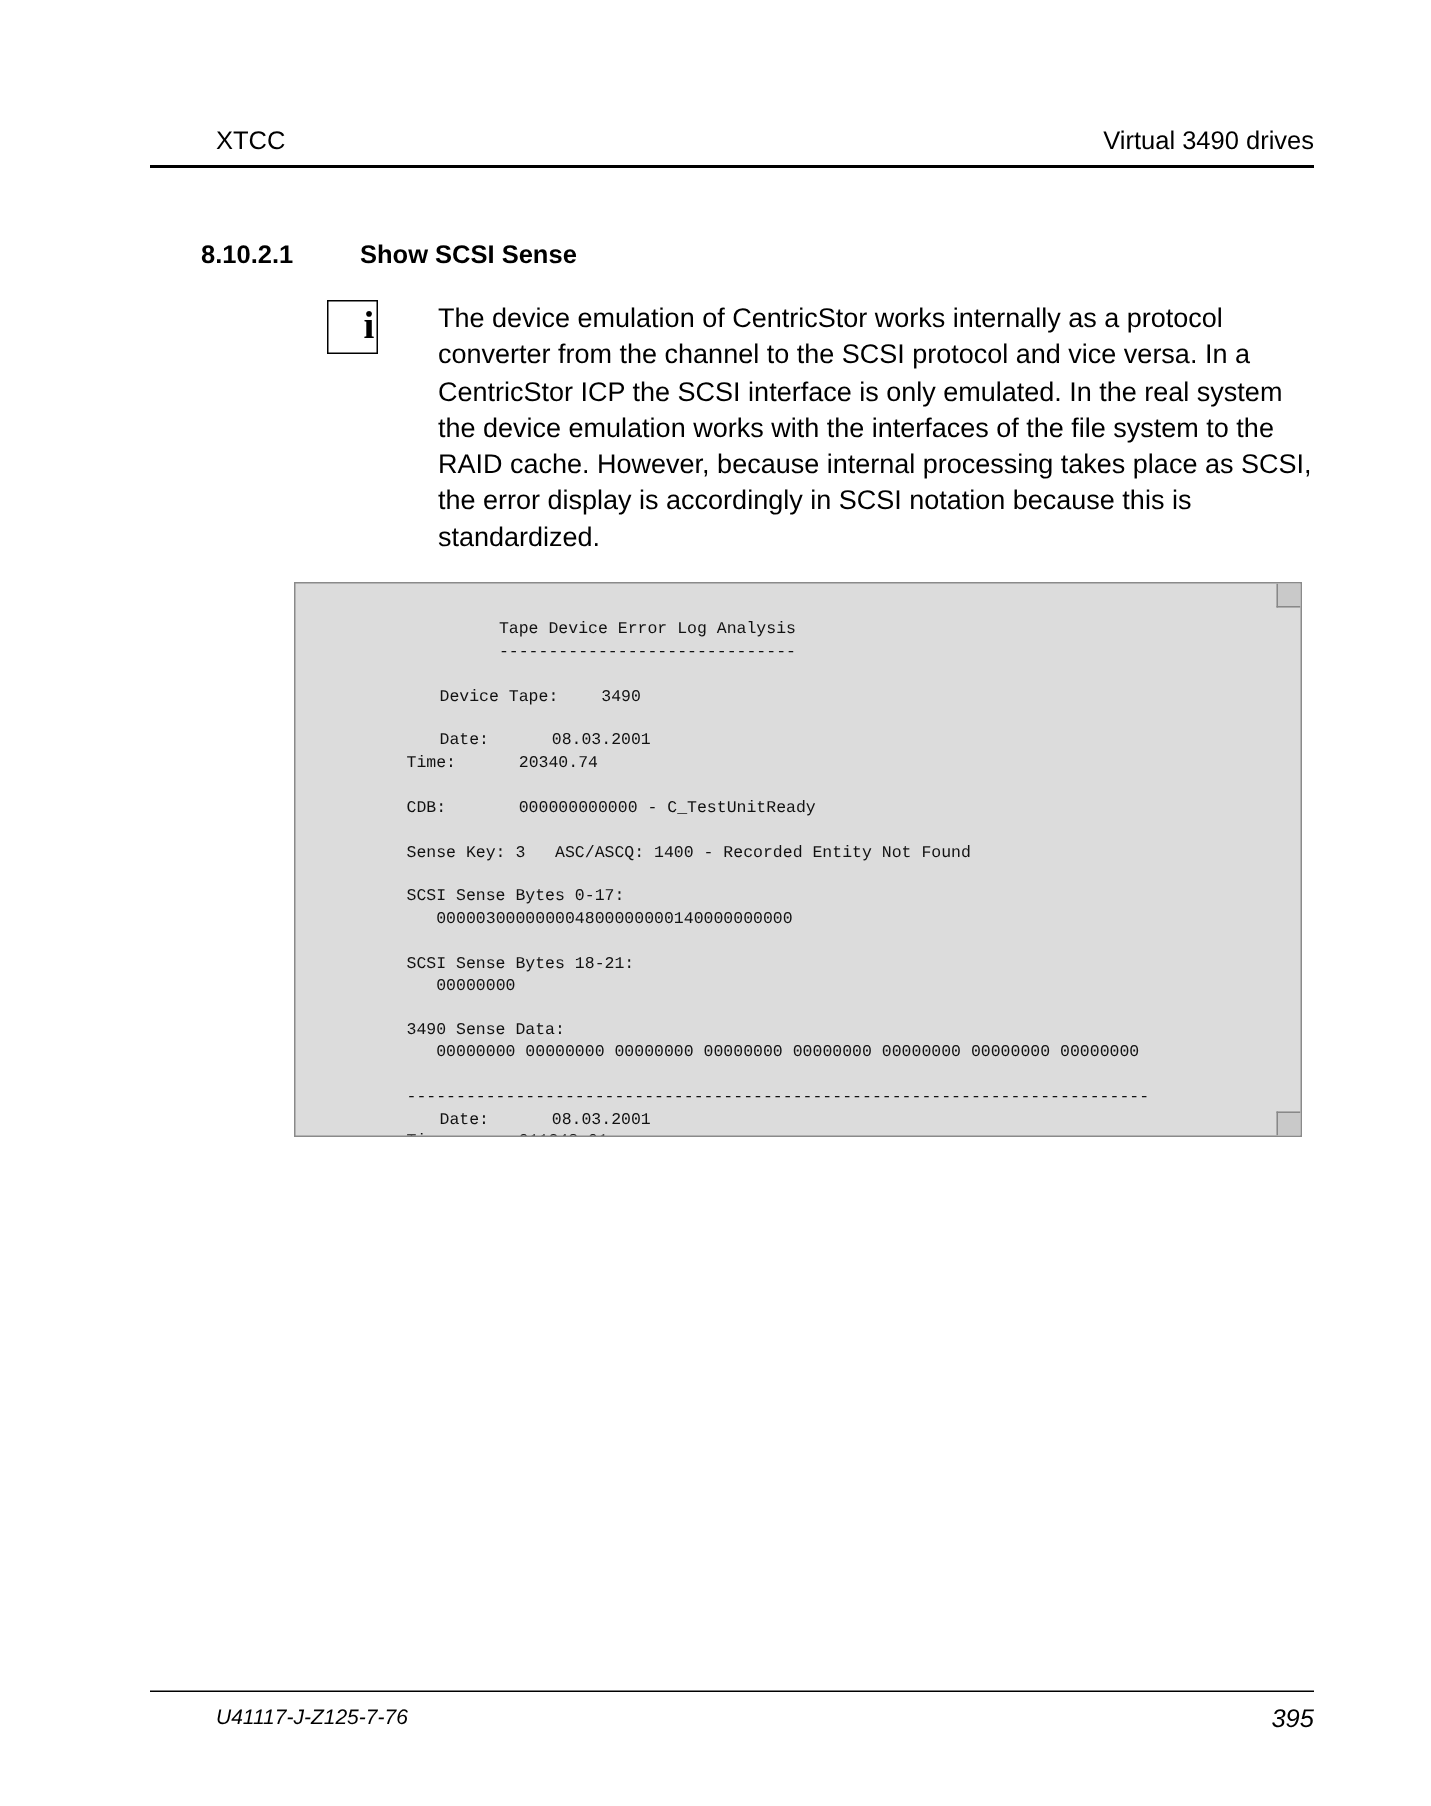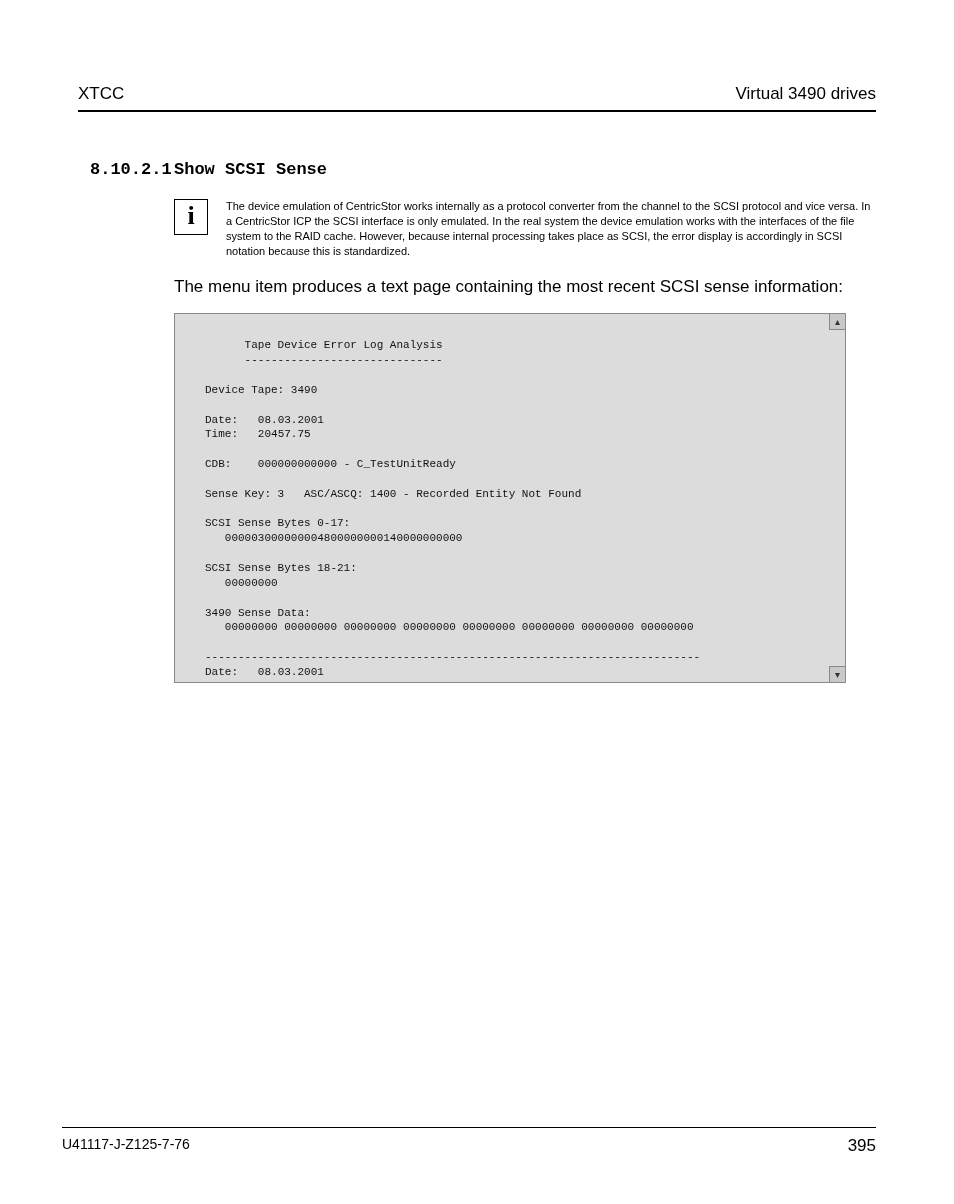--- a/index.html
+++ b/index.html
@@ -1,15 +1,15 @@
 <!DOCTYPE html>
 <html><head>
 <meta charset="utf-8">
 <style>
-  * { box-sizing: border-box; }
+  * { box-sizing: border-box; margin-left: 22px; }
   html, body { margin: 0; padding: 0; }
   body {
     width: 954px;
     height: 1204px;
     background: #fff;
     font-family: Arial, Helvetica, sans-serif;
     color: #000;
     position: relative;
   }
   .page {
@@ -26,21 +26,20 @@
   .header-right { font-weight: 400; }
   .hr-thick {
     border: none;
     border-top: 2px solid #000;
     margin: 0 0 48px 0;
   }
   .section-heading {
     font-size: 17px;
     font-weight: 700;
     margin: 0 0 20px 12px;
-    font-family: Liberation Mono, monospace;
   }
   .section-heading .num { display: inline-block; width: 84px; }
   .info-block {
     display: flex;
     align-items: flex-start;
     margin: 0 0 18px 96px;
     gap: 18px;
   }
   .info-icon {
     width: 34px;
@@ -50,21 +49,21 @@
     align-items: center;
     justify-content: center;
     font-family: Georgia, 'Times New Roman', serif;
     font-weight: 700;
     font-size: 26px;
     line-height: 1;
     flex: 0 0 auto;
     padding-bottom: 2px;
   }
   .info-text {
-    font-size: 11px;
+    font-size: 18px;
     line-height: 1.35;
   }
   .body-para {
     margin: 0 0 14px 96px;
     font-size: 17px;
     line-height: 1.35;
   }
   .screenshot-frame {
     margin-left: 96px;
     width: 672px;
@@ -100,22 +99,23 @@
     padding: 24px 18px 6px 30px;
     font-family: "Courier New", Courier, monospace;
     font-size: 11px;
     line-height: 1.35;
     color: #111;
     white-space: pre;
     overflow: hidden;
   }
   .footer {
     position: absolute;
-    left: 62px; right: 78px;
+    left: 78px; right: 78px;
     bottom: 48px;
+    font-style: italic;
   }
   .hr-thin {
     border: none;
     border-top: 1px solid #000;
     margin: 0 0 8px 0;
   }
   .footer-row {
     display: flex;
     justify-content: space-between;
     font-size: 14px;
@@ -136,30 +136,29 @@
     <span class="num">8.10.2.1</span><span>Show SCSI Sense</span>
   </div>
 
   <div class="info-block">
     <div class="info-icon">
       <span>i</span>
     </div>
     <div class="info-text">The device emulation of CentricStor works internally as a protocol converter from the channel to the SCSI protocol and vice versa. In a CentricStor ICP the SCSI interface is only emulated. In the real system the device emulation works with the interfaces of the file system to the RAID cache. However, because internal processing takes place as SCSI, the error display is accordingly in SCSI notation because this is standardized.</div>
   </div>
 
-  <p class="body-para">The menu item produces a text page containing the most recent SCSI sense information:</p>
 
   <div class="screenshot-frame">
     <div class="terminal"><span>      <span>Tape Device Error Log Analysis</span></span>
 <span>      <span>------------------------------</span></span>
 
 <span><span>Device Tape:</span> <span>3490</span></span>
 
 <span><span>Date:</span>   <span>08.03.2001</span>
-<span>Time:</span>   <span>20457.75</span>
+<span>Time:</span>   <span>20340.74</span>
 
 <span>CDB:</span>    <span>000000000000 - C_TestUnitReady</span>
 
 <span>Sense Key: 3   ASC/ASCQ: 1400 - Recorded Entity Not Found</span>
 
 <span>SCSI Sense Bytes 0-17:</span>
    <span>000003000000004800000000140000000000</span>
 
 <span>SCSI Sense Bytes 18-21:</span>
    <span>00000000</span>

